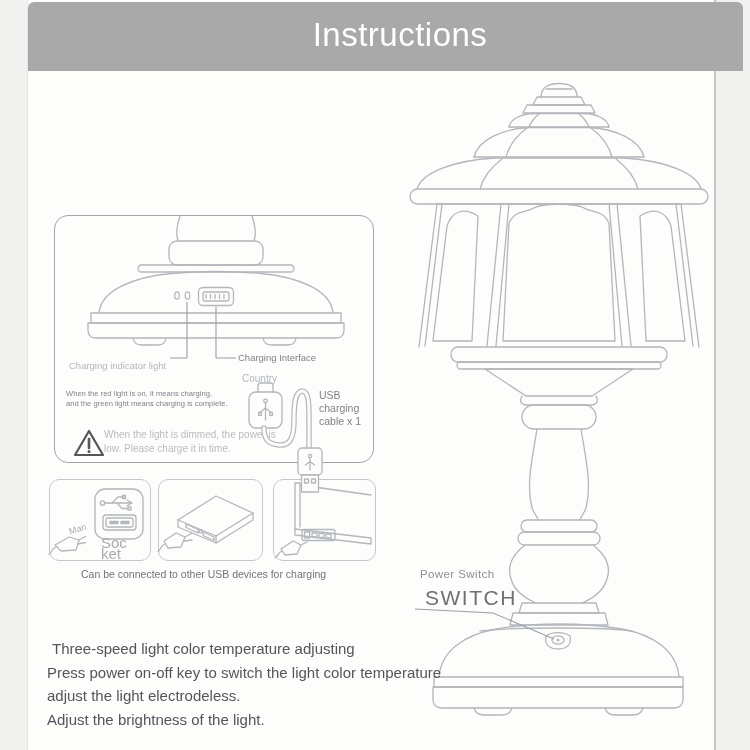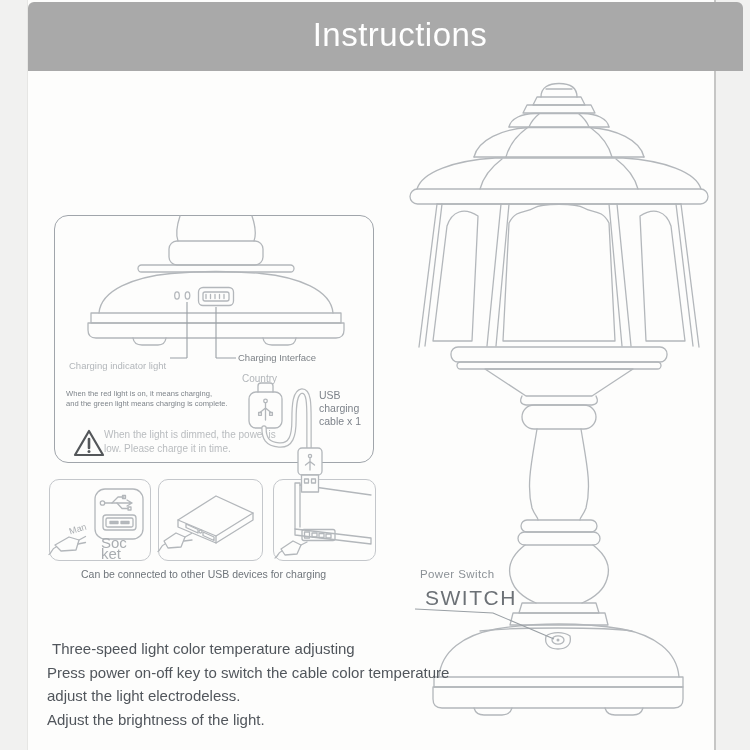--- a/index.html
+++ b/index.html
@@ -244,18 +244,18 @@
   <span class="abs caption" style="left:53px;top:568px;">Can be connected to other USB devices for charging</span>
 
   <span class="abs psw" style="left:392px;top:568px;">Power Switch</span>
   <span class="abs sw" style="left:397px;top:586px;">SWITCH</span>
   <svg class="abs" style="left:385px;top:604px;" width="150" height="40" viewBox="0 0 150 40">
     <path d="M2,5 L80,9 L141,35" class="leader"></path>
   </svg>
 
   <div class="abs paragraph" style="left:19px;top:637px;">
     <div>Three-speed light color temperature adjusting</div>
-    <div>Press power on-off key to switch the cable color temperature</div>
+    <div>Press power on-off key to switch the light color temperature</div>
     <div>adjust the light electrodeless.</div>
     <div>Adjust the brightness of the light.</div>
   </div>
 
 </div>
 
 </body></html>

